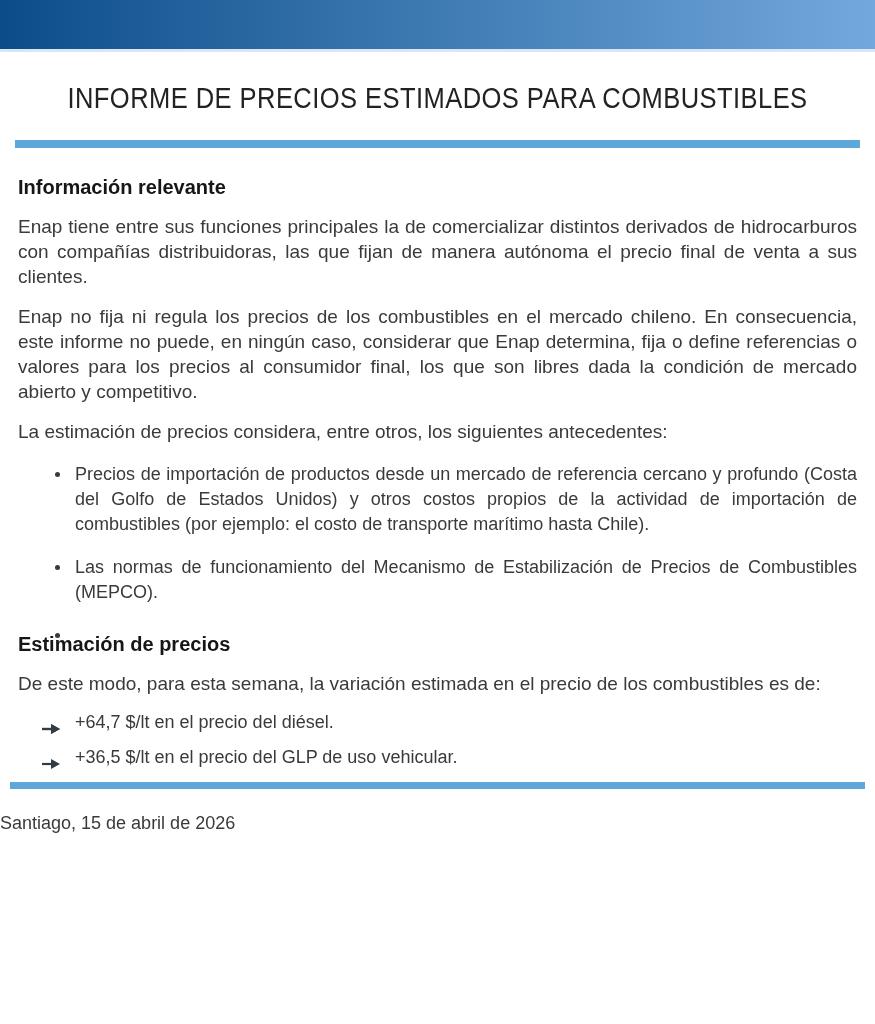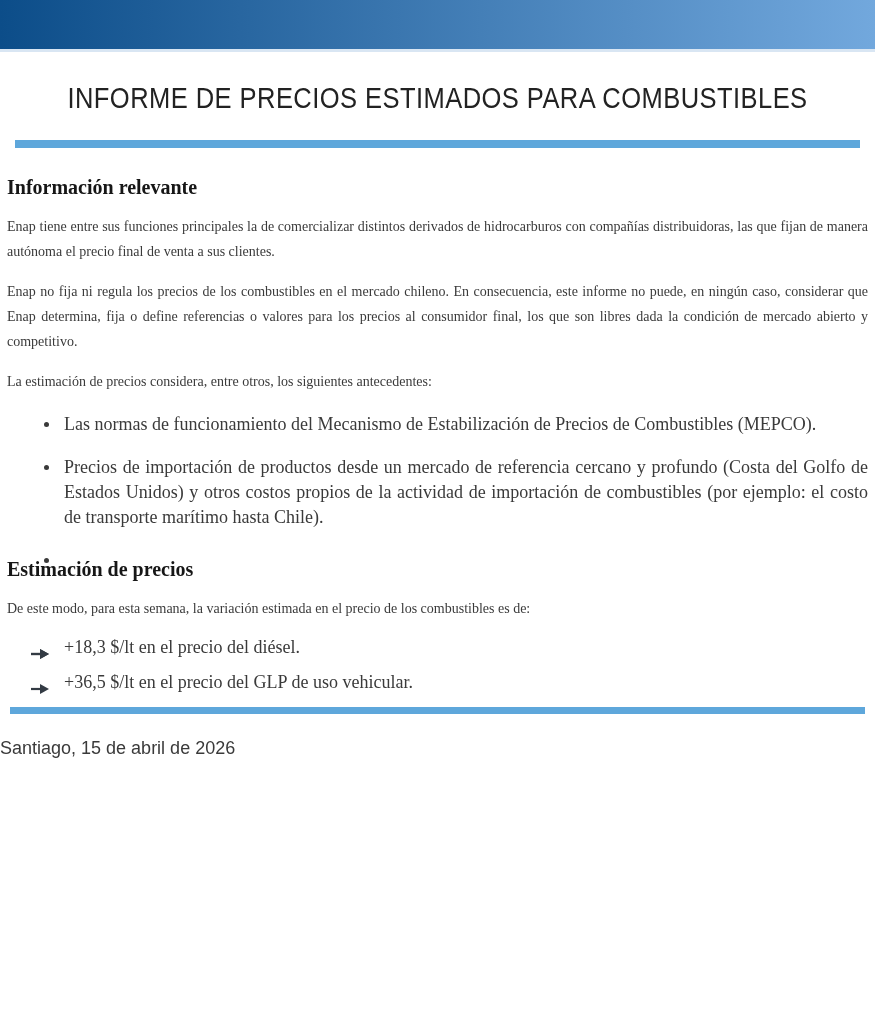--- a/index.html
+++ b/index.html
@@ -34,31 +34,31 @@
     transform:scaleX(0.88);
     transform-origin:center;
     line-height:32px;
     white-space:nowrap;
   }
   .title-rule{
     height:8px;
     background:var(--rule-blue);
     margin:26px 15px 0 15px;
   }
-  main{padding:0 7px;font-family:Liberation Serif, serif;}
+  main{padding:0 18px;}
   h2.sec-heading{
     margin:28px 0 0 0;
     font-size:20px;
     line-height:23px;
     font-weight:700;
     color:var(--heading);
   }
   p.body-p{
     margin:15px 0 0 0;
-    font-size:14px;
+    font-size:19px;
     line-height:25px;
     text-align:justify;
   }
   ul.dot-list{
     list-style:none;
     margin:18px 0 0 0;
     padding:0;
   }
   ul.dot-list li{
     position:relative;
@@ -123,25 +123,25 @@
   <p class="body-p">Enap tiene entre sus funciones principales la de comercializar distintos derivados de hidrocarburos con compañías distribuidoras, las que fijan de manera autónoma el precio final de venta a sus clientes.</p>
 
   <p class="body-p">Enap no fija ni regula los precios de los combustibles en el mercado chileno. En consecuencia, este informe no puede, en ningún caso, considerar que Enap determina, fija o define referencias o valores para los precios al consumidor final, los que son libres dada la condición de mercado abierto y competitivo.</p>
 
 
   <p class="body-p">La estimación de precios considera, entre otros, los siguientes antecedentes:</p>
 
   <ul class="dot-list">
     <li>
       <span class="dot"></span>
-      <span>Las normas de funcionamiento del Mecanismo de Estabilización de Precios de Combustibles (MEPCO).</span>
+      <span>Precios de importación de productos desde un mercado de referencia cercano y profundo (Costa del Golfo de Estados Unidos) y otros costos propios de la actividad de importación de combustibles (por ejemplo: el costo de transporte marítimo hasta Chile).</span>
     </li>
     <li>
       <span class="dot"></span>
-      <span>Precios de importación de productos desde un mercado de referencia cercano y profundo (Costa del Golfo de Estados Unidos) y otros costos propios de la actividad de importación de combustibles (por ejemplo: el costo de transporte marítimo hasta Chile).</span>
+      <span>Las normas de funcionamiento del Mecanismo de Estabilización de Precios de Combustibles (MEPCO).</span>
     </li>
     <li>
       <span class="dot"></span>
     </li>
   </ul>
 
   <h2 class="sec-heading">Estimación de precios</h2>
 
   <p class="body-p">De este modo, para esta semana, la variación estimada en el precio de los combustibles es de:</p>
 
@@ -154,21 +154,21 @@
         </svg>
       </span>
     </li>
     <li>
       <span class="arrow">
         <svg width="20" height="12" viewBox="0 0 20 12" aria-hidden="true">
           <line x1="1" y1="6" x2="11" y2="6" stroke="currentColor" stroke-width="2.2"></line>
           <polygon points="10,1 19,6 10,11" fill="currentColor"></polygon>
         </svg>
       </span>
-      <span>+18,3 $/lt en el precio del diésel.</span>
+      <span>+64,7 $/lt en el precio del diésel.</span>
     </li>
     <li>
       <span class="arrow">
         <svg width="20" height="12" viewBox="0 0 20 12" aria-hidden="true">
           <line x1="1" y1="6" x2="11" y2="6" stroke="currentColor" stroke-width="2.2"></line>
           <polygon points="10,1 19,6 10,11" fill="currentColor"></polygon>
         </svg>
       </span>
       <span>+36,5 $/lt en el precio del GLP de uso vehicular.</span>
     </li>

